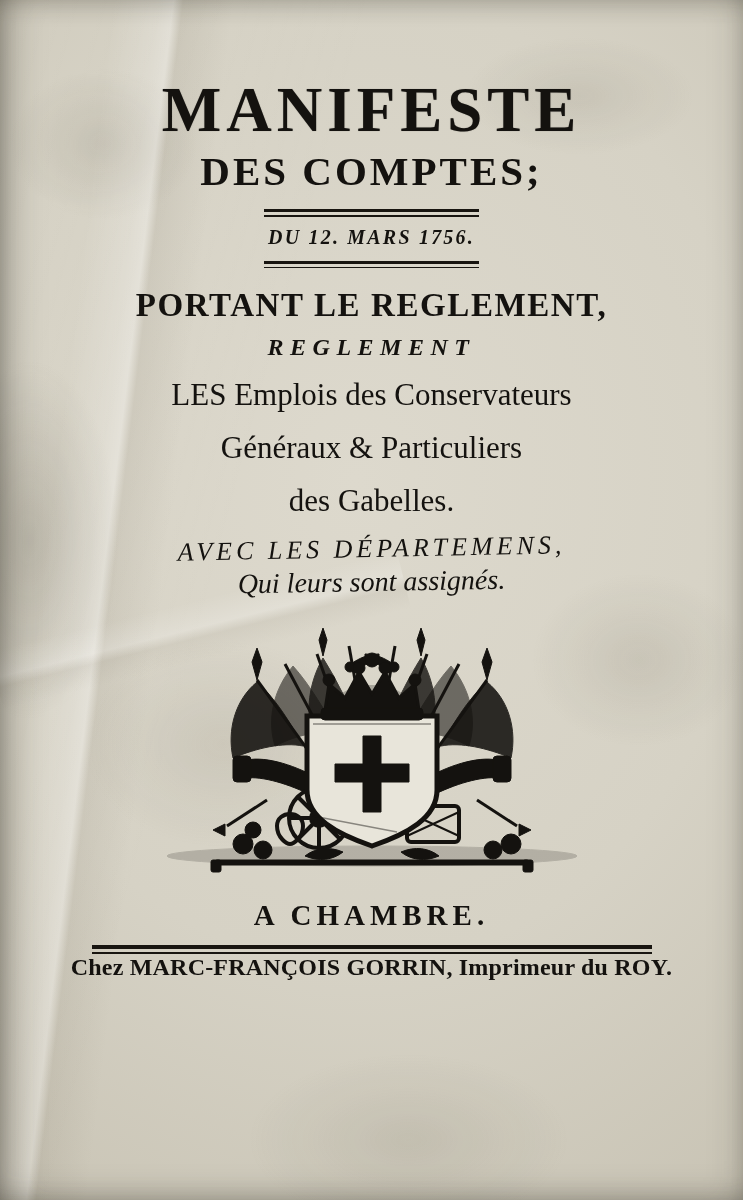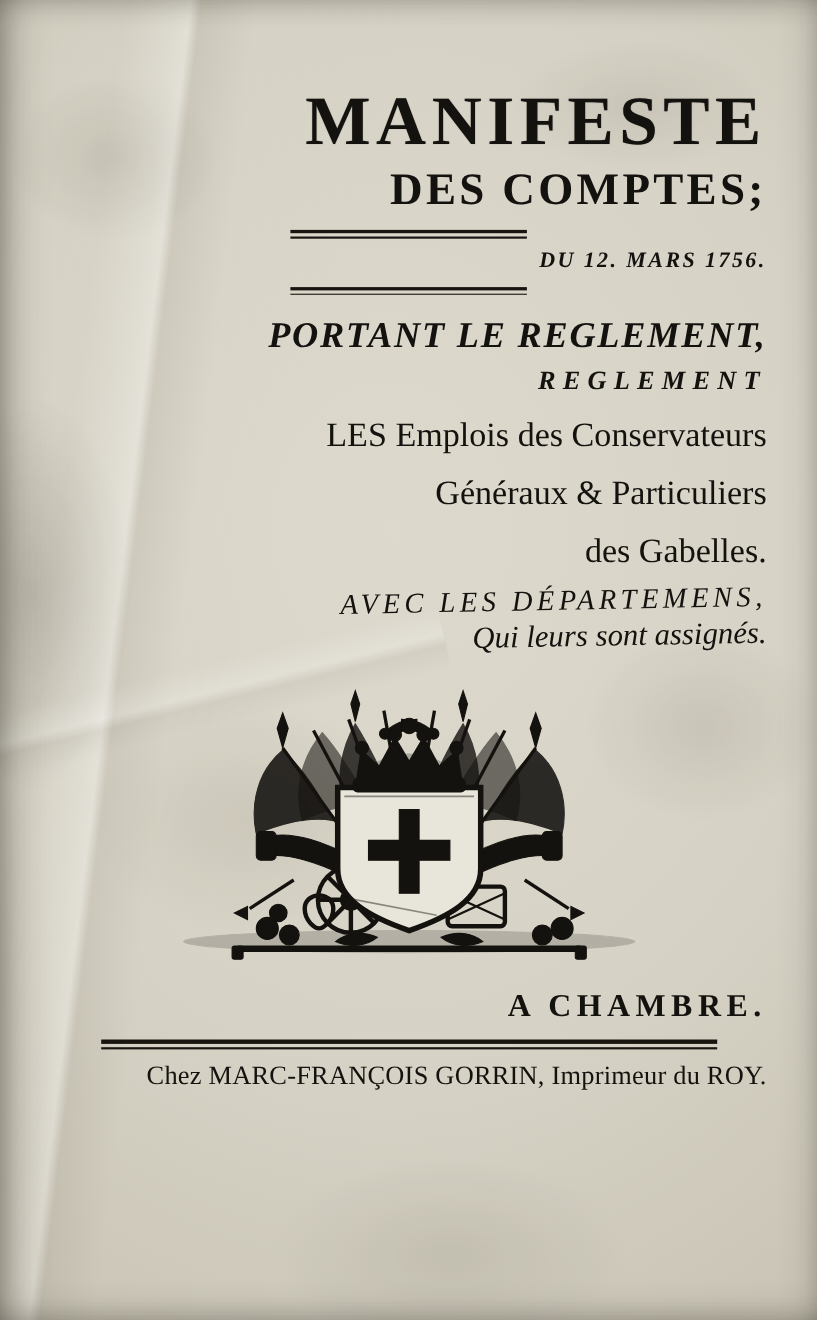--- a/index.html
+++ b/index.html
@@ -72,21 +72,21 @@
     pointer-events: none;
     box-shadow: inset 26px 0 40px -26px rgba(40,36,28,.55),
                 inset -18px 0 38px -24px rgba(40,36,28,.35),
                 inset 0 16px 30px -20px rgba(40,36,28,.30),
                 inset 0 -20px 34px -22px rgba(40,36,28,.35);
   }
 
   .content {
     position: relative;
     z-index: 3;
-    text-align: right;
+    text-align: center;
     padding: 0 46px;
   }
 
   .l1 {
     margin-top: 78px;
     font-size: 63px;
     letter-spacing: 5px;
     font-weight: 700;
     line-height: 1.02;
     text-shadow: 0 0 1px rgba(20,18,15,.35);
@@ -125,21 +125,20 @@
     font-weight: 600;
   }
 
   .rule-wrap2 { margin: 12px auto 4px; width: 215px; }
 
   .l4 {
     margin-top: 19px;
     font-size: 33px;
     letter-spacing: 1.6px;
     font-weight: 700;
-    font-style: italic;
   }
   .l5 {
     margin-top: 10px;
     font-size: 24px;
     letter-spacing: 6.5px;
     font-style: italic;
     font-weight: 600;
   }
   .l6 {
     margin-top: 14px;
@@ -176,24 +175,23 @@
     margin-top: 14px;
     font-size: 29px;
     letter-spacing: 5px;
     font-weight: 700;
   }
 
   .rule-wrap3 { margin: 13px auto 0; width: 560px; }
   .rule-wrap3 .rule-thick { height: 4px; }
 
   .imprint-line {
-    margin-top: 11px;
     font-size: 24px;
     letter-spacing: .2px;
-    font-weight: 400;
+    font-weight: 700;
   }
 </style>
 </head>
 <body>
 
 <div id="page">
   <div class="crease"></div>
   <div class="crease2"></div>
 
   <div class="content">

